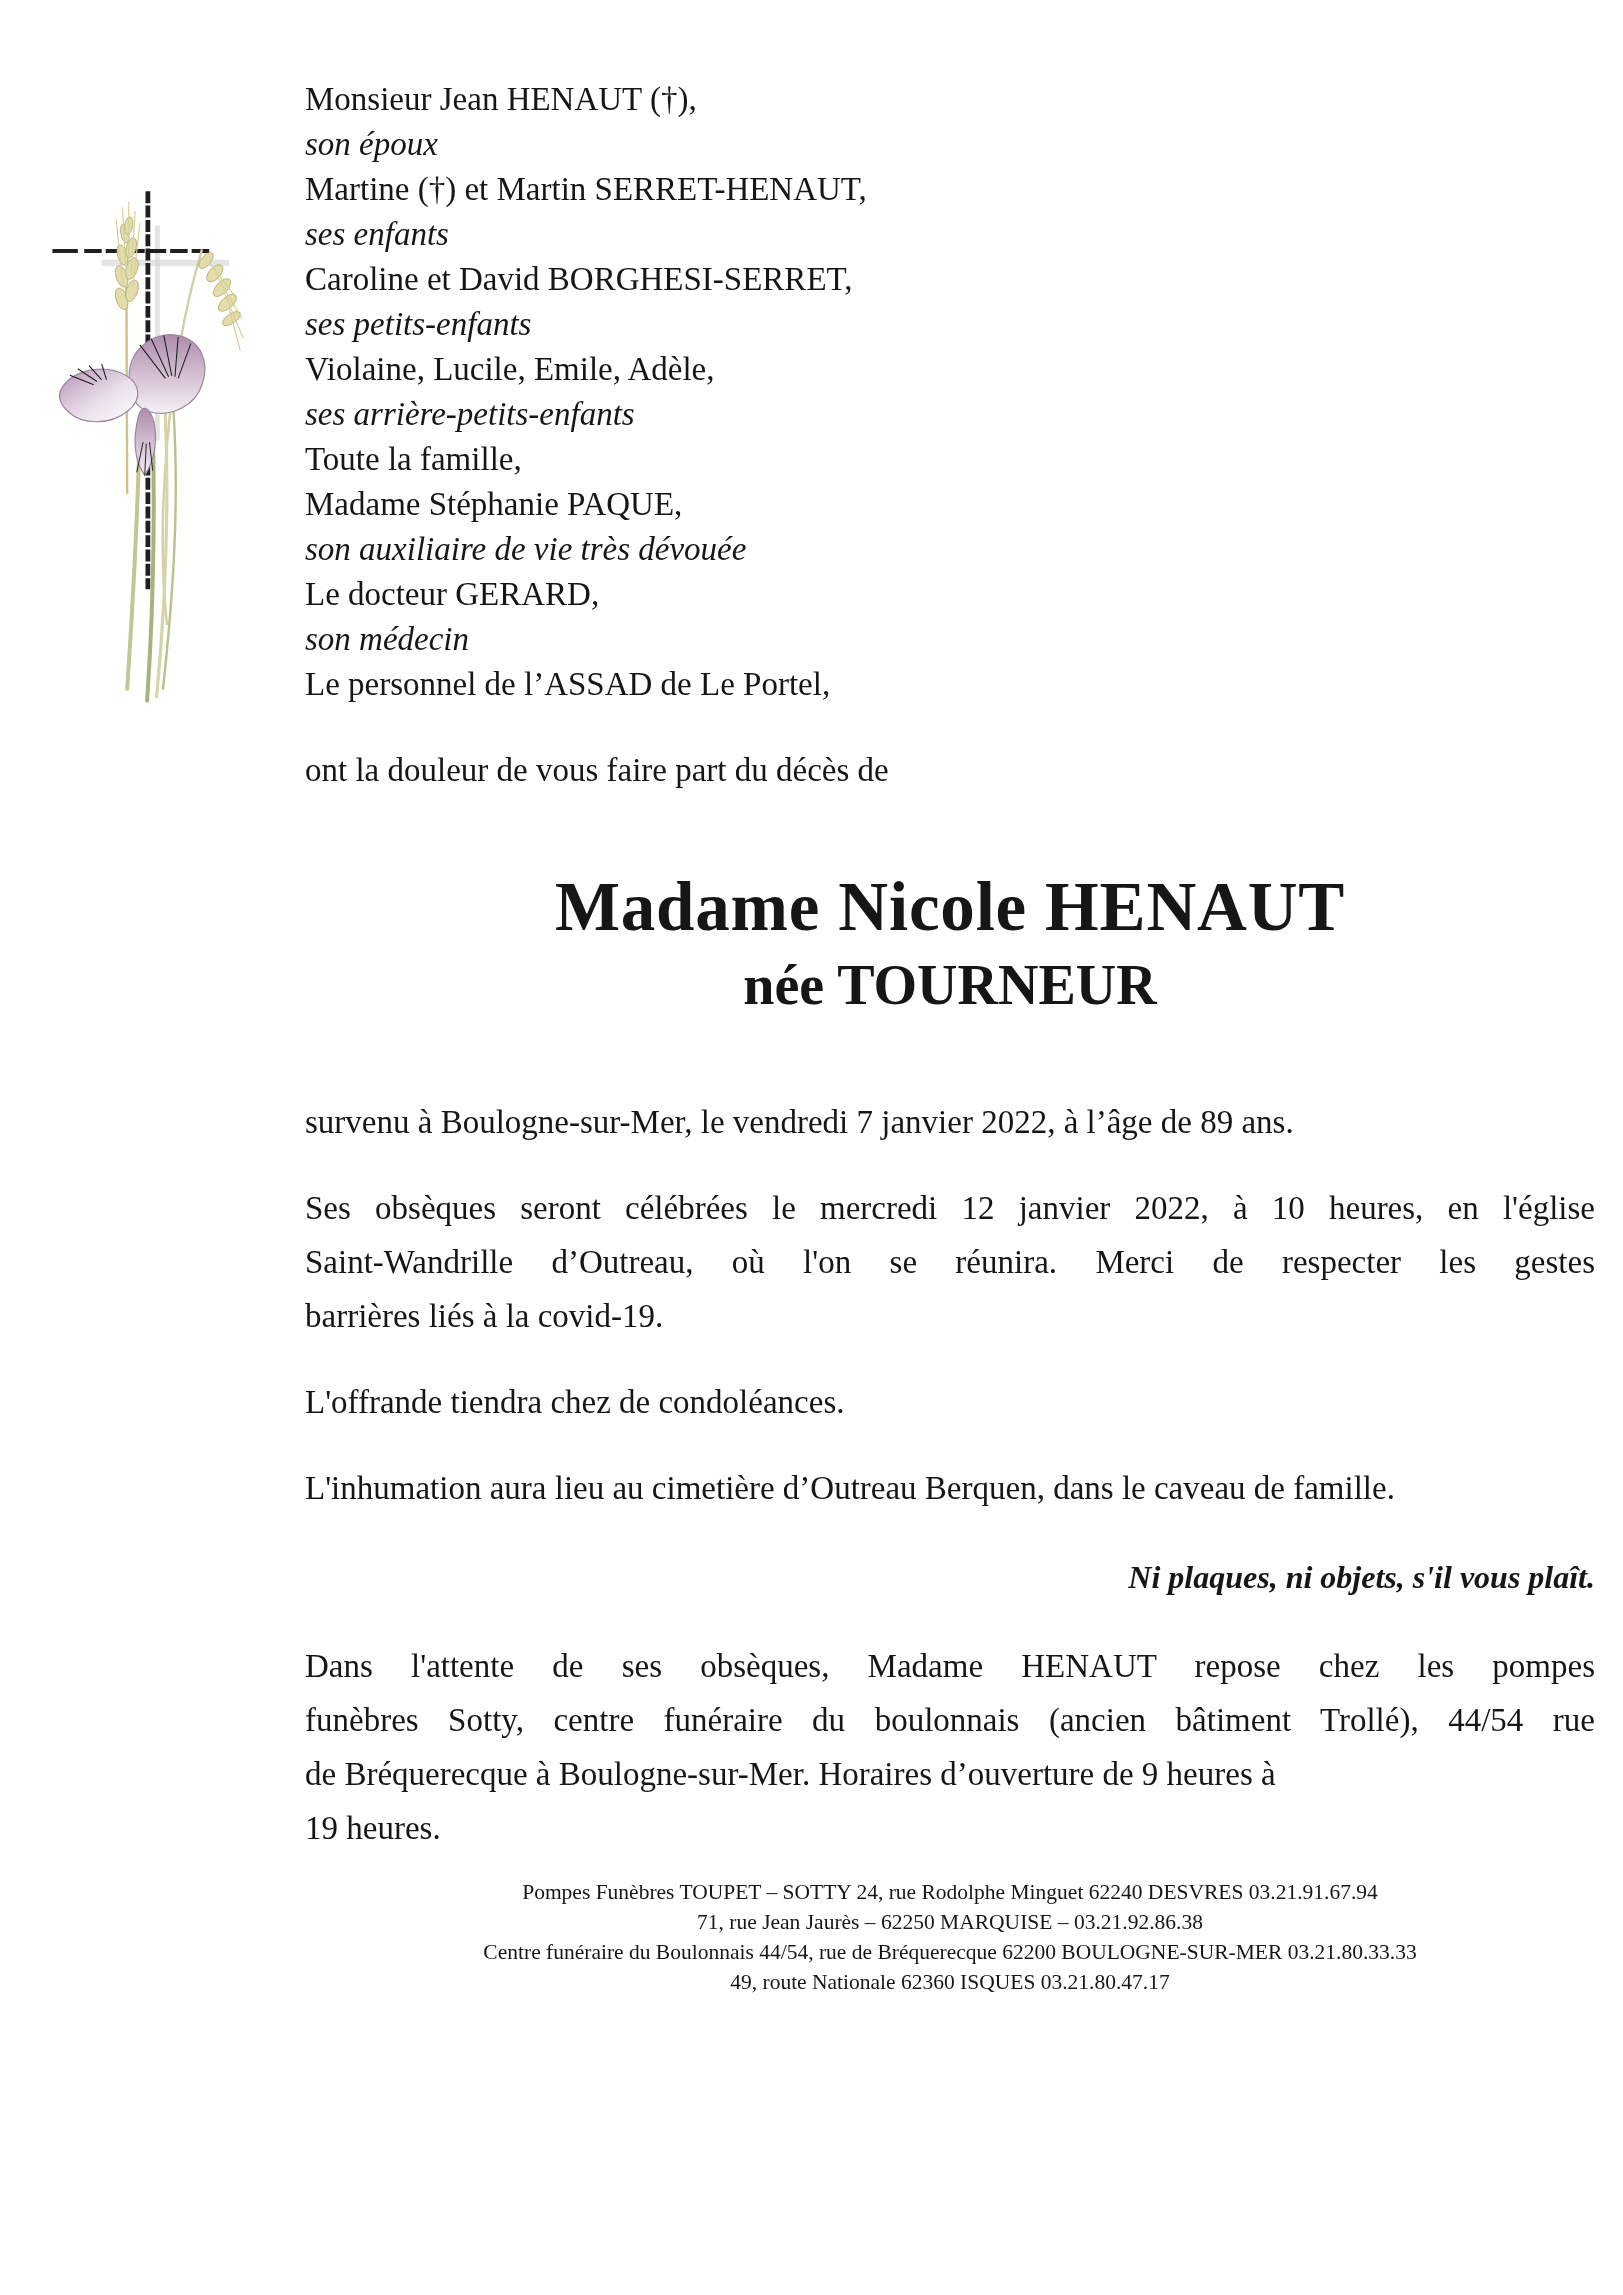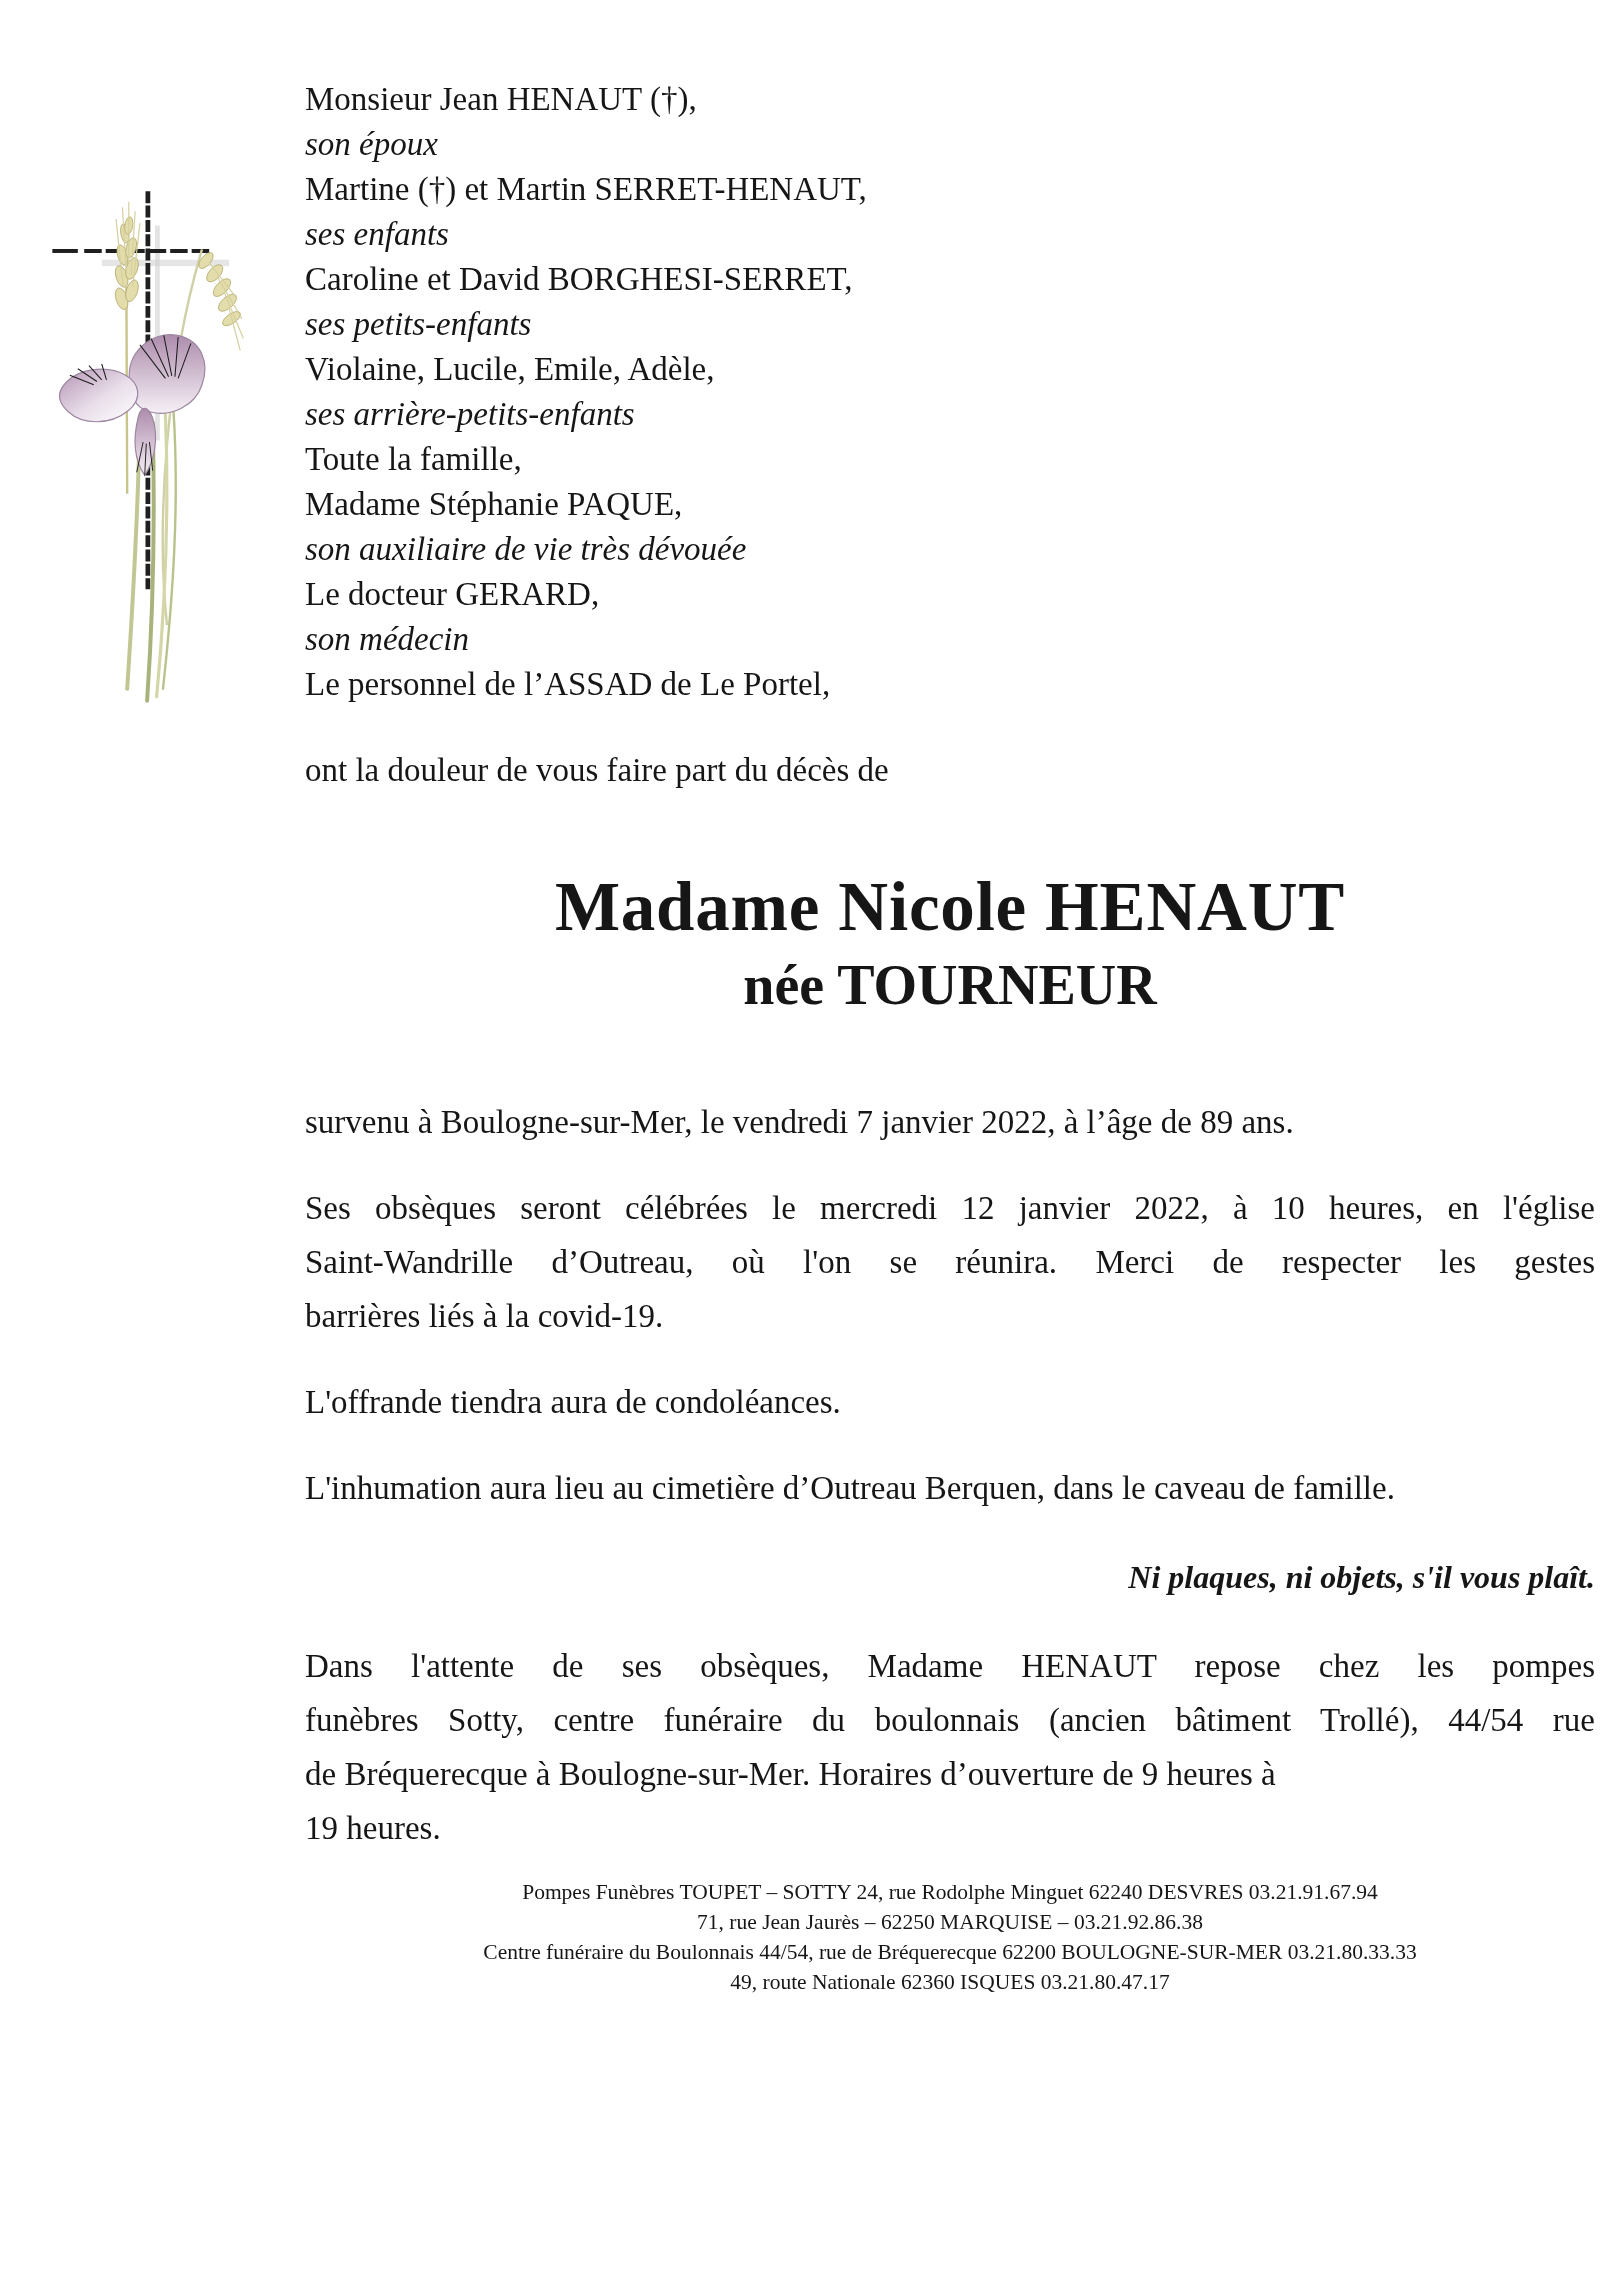--- a/index.html
+++ b/index.html
@@ -214,21 +214,21 @@
     <div class="maiden">née TOURNEUR</div>
 
     <div class="para mt92">survenu à Boulogne-sur-Mer, le vendredi 7 janvier 2022, à l’âge de 89 ans.</div>
 
     <div class="para mt40">
       <span class="jline">Ses obsèques seront célébrées le mercredi 12 janvier 2022, à 10 heures, en l'église</span>
       <span class="jline">Saint-Wandrille d’Outreau, où l'on se réunira. Merci de respecter les gestes</span>
       <span class="pline">barrières liés à la covid-19.</span>
     </div>
 
-    <div class="para mt40">L'offrande tiendra aura de condoléances.</div>
+    <div class="para mt40">L'offrande tiendra chez de condoléances.</div>
 
     <div class="para mt40">L'inhumation aura lieu au cimetière d’Outreau Berquen, dans le caveau de famille.</div>
 
     <div class="notice mt44">Ni plaques, ni objets, s'il vous plaît.</div>
 
     <div class="para mt44">
       <span class="jline">Dans l'attente de ses obsèques, Madame HENAUT repose chez les pompes</span>
       <span class="jline">funèbres Sotty, centre funéraire du boulonnais (ancien bâtiment Trollé), 44/54 rue</span>
       <span class="pline">de Bréquerecque à Boulogne-sur-Mer. Horaires d’ouverture de 9 heures à</span>
       <span class="pline">19 heures.</span>

